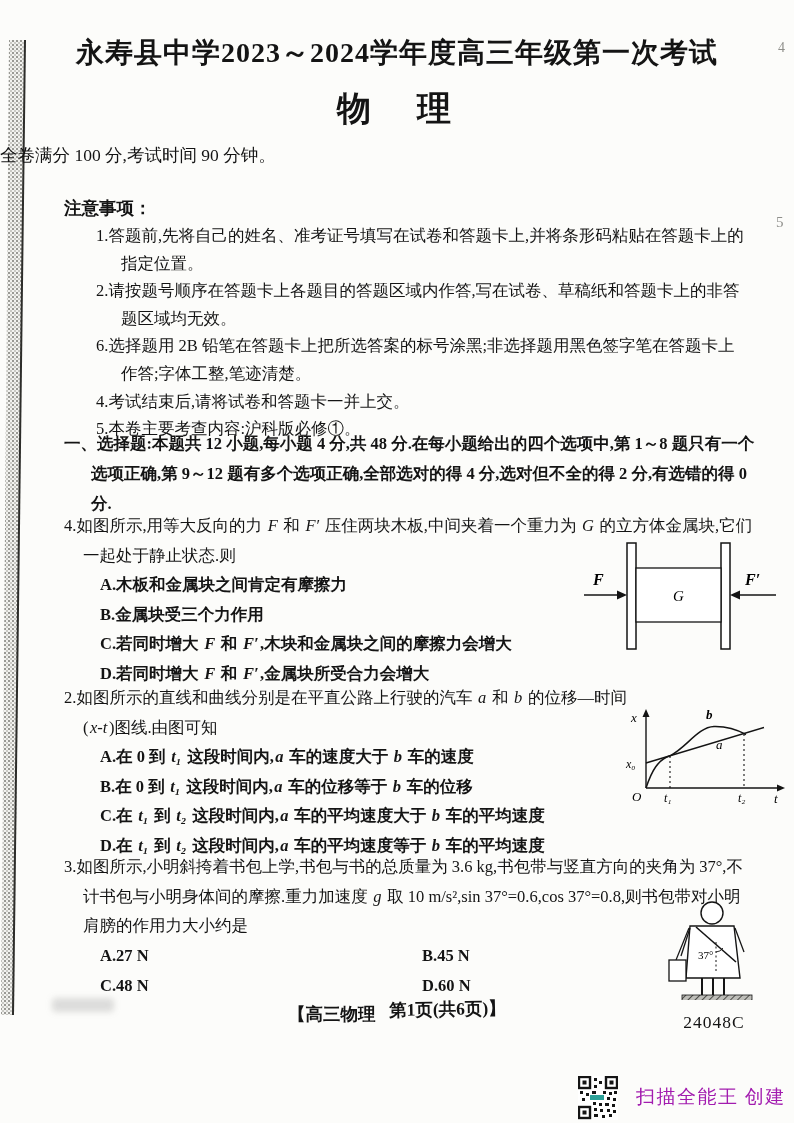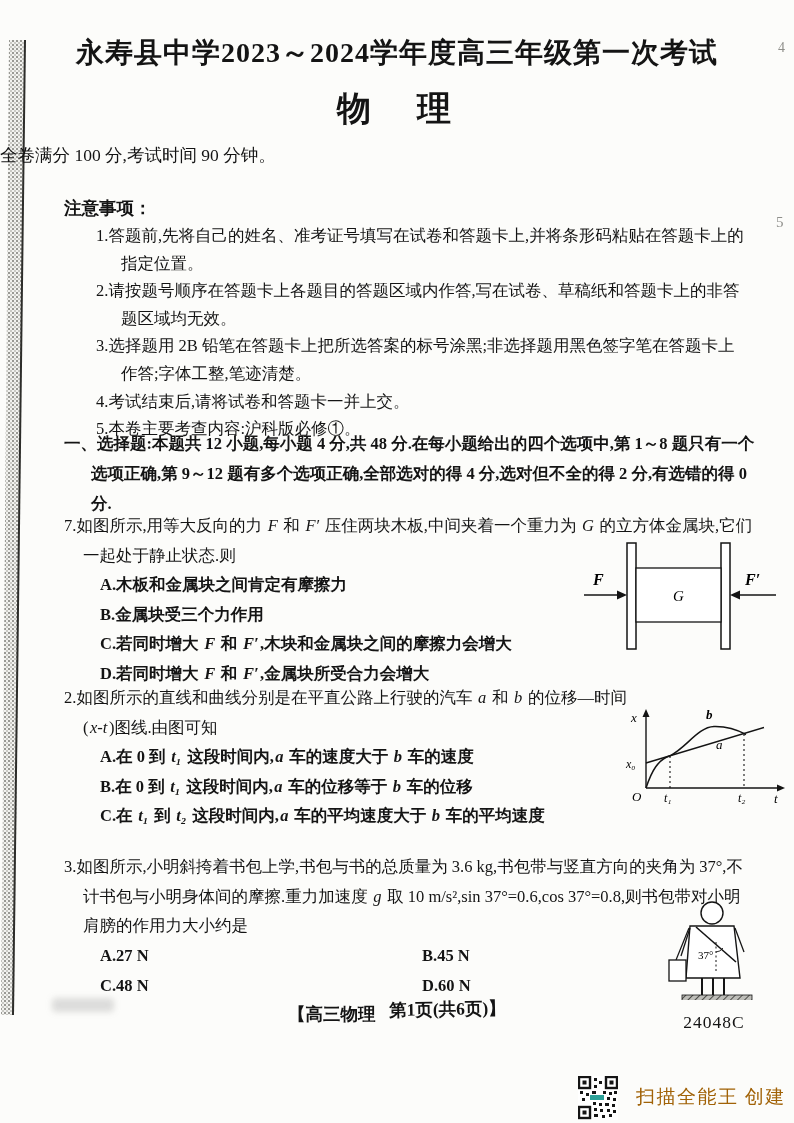--- a/index.html
+++ b/index.html
@@ -16,21 +16,21 @@
   .sec{left:64px;top:429px;width:692px;font-size:16.5px;font-weight:bold;line-height:30px;
        padding-left:27px;text-indent:-27px;box-sizing:border-box;}
   .q{font-size:16.5px;line-height:29.5px;width:690px;}
   .q .stem{padding-left:19px;text-indent:-19px;}
   .q .opts{margin-left:36px;font-weight:bold;}
   .optgrid{display:grid;grid-template-columns:322px auto;margin-left:36px;line-height:30px;font-weight:bold;}
   .var{font-style:italic;padding:0 1.5px;}
   .footer{left:0;right:0;top:1002px;text-align:center;font-size:17.5px;font-weight:bold;}
   .footer .pg{display:inline-block;transform:translateY(-5px) rotate(-1.2deg);margin-left:14px;}
   .code{text-align:center;font-size:17.5px;letter-spacing:1px;margin-top:8px;}
-  .scan-label{left:636px;top:1084px;font-size:19px;color:#a16207;letter-spacing:1.5px;}
+  .scan-label{left:636px;top:1084px;font-size:19px;color:#a21caf;letter-spacing:1.5px;}
   .margin-num{color:#8f8f8b;font-size:14px;}
   .smudge{left:52px;top:998px;width:62px;height:14px;background:rgba(110,110,110,.22);
           filter:blur(3px);border-radius:4px;}
   svg text{font-family:"Liberation Serif","DejaVu Serif",serif;}
 </style>
 </head>
 <body>
 
 <div class="page">
 
@@ -50,29 +50,29 @@
   <div class="abs margin-num" style="left:776px;top:214px;font-size:15px">5</div>
 
   <div class="abs title">永寿县中学2023～2024学年度高三年级第一次考试</div>
   <div class="abs subject">物　理</div>
   <div class="abs exam-info">全卷满分 100 分,考试时间 90 分钟。</div>
 
   <div class="abs notice-h">注意事项：</div>
   <div class="abs notice-list">
     <div class="notice-item">1.答题前,先将自己的姓名、准考证号填写在试卷和答题卡上,并将条形码粘贴在答题卡上的指定位置。</div>
     <div class="notice-item">2.请按题号顺序在答题卡上各题目的答题区域内作答,写在试卷、草稿纸和答题卡上的非答题区域均无效。</div>
-    <div class="notice-item">3.选择题用 2B 铅笔在答题卡上把所选答案的标号涂黑;非选择题用黑色签字笔在答题卡上作答;字体工整,笔迹清楚。</div>
+    <div class="notice-item">6.选择题用 2B 铅笔在答题卡上把所选答案的标号涂黑;非选择题用黑色签字笔在答题卡上作答;字体工整,笔迹清楚。</div>
     <div class="notice-item">4.考试结束后,请将试卷和答题卡一并上交。</div>
     <div class="notice-item">5.本卷主要考查内容:沪科版必修①。</div>
   </div>
 
   <div class="abs sec">一、选择题:本题共 12 小题,每小题 4 分,共 48 分.在每小题给出的四个选项中,第 1～8 题只有一个选项正确,第 9～12 题有多个选项正确,全部选对的得 4 分,选对但不全的得 2 分,有选错的得 0 分.</div>
 
   <div class="abs q" style="left:64px;top:511px">
-    <div class="stem"><span>7.如图所示,用等大反向的力 </span><span class="var">F</span><span> 和 </span><span class="var">F′</span><span> 压住两块木板,中间夹着一个重力为 </span><span class="var">G</span><span> 的立方体金属块,它们一起处于静止状态.则</span></div>
+    <div class="stem"><span>4.如图所示,用等大反向的力 </span><span class="var">F</span><span> 和 </span><span class="var">F′</span><span> 压住两块木板,中间夹着一个重力为 </span><span class="var">G</span><span> 的立方体金属块,它们一起处于静止状态.则</span></div>
     <div class="opts">
       <div class="opt"><span>A.木板和金属块之间肯定有摩擦力</span></div>
       <div class="opt"><span>B.金属块受三个力作用</span></div>
       <div class="opt"><span>C.若同时增大 </span><span class="var">F</span><span> 和 </span><span class="var">F′</span><span>,木块和金属块之间的摩擦力会增大</span></div>
       <div class="opt"><span>D.若同时增大 </span><span class="var">F</span><span> 和 </span><span class="var">F′</span><span>,金属块所受合力会增大</span></div>
     </div>
   </div>
 
   <svg class="abs" style="left:580px;top:541px" width="200" height="112" viewBox="0 0 200 112">
     <rect x="47" y="2" width="9" height="106" fill="#ffffff" stroke="#141414" stroke-width="1.5"></rect>
@@ -86,20 +86,21 @@
     <text x="165" y="44" font-size="16" font-style="italic" font-weight="bold">F′</text>
     <text x="93" y="60" font-size="15" font-style="italic">G</text>
   </svg>
 
   <div class="abs q" style="left:64px;top:683px">
     <div class="stem" style="width:560px"><span>2.如图所示的直线和曲线分别是在平直公路上行驶的汽车 </span><span class="var">a</span><span> 和 </span><span class="var">b</span><span> 的位移—时间(</span><span class="var">x-t</span><span>)图线.由图可知</span></div>
     <div class="opts">
       <div class="opt"><span>A.在 0 到 </span><span class="var">t₁</span><span> 这段时间内,</span><span class="var">a</span><span> 车的速度大于 </span><span class="var">b</span><span> 车的速度</span></div>
       <div class="opt"><span>B.在 0 到 </span><span class="var">t₁</span><span> 这段时间内,</span><span class="var">a</span><span> 车的位移等于 </span><span class="var">b</span><span> 车的位移</span></div>
       <div class="opt"><span>C.在 </span><span class="var">t₁</span><span> 到 </span><span class="var">t₂</span><span> 这段时间内,</span><span class="var">a</span><span> 车的平均速度大于 </span><span class="var">b</span><span> 车的平均速度</span></div>
+      <div class="opt"><span>D.在 </span><span class="var">t₁</span><span> 到 </span><span class="var">t₂</span><span> 这段时间内,</span><span class="var">a</span><span> 车的平均速度等于 </span><span class="var">b</span><span> 车的平均速度</span></div>
     </div>
   </div>
 
   <svg class="abs" style="left:624px;top:706px" width="168" height="108" viewBox="0 0 168 108">
     <line x1="22" y1="8" x2="22" y2="82" stroke="#141414" stroke-width="1.4"></line>
     <polygon points="22,3 18.5,11 25.5,11" fill="#141414"></polygon>
     <line x1="22" y1="82" x2="156" y2="82" stroke="#141414" stroke-width="1.4"></line>
     <polygon points="161,82 153,78.5 153,85.5" fill="#141414"></polygon>
     <line x1="22" y1="57" x2="140" y2="21.5" stroke="#141414" stroke-width="1.4"></line>
     <path d="M22,82 C28,64 34,54 46,49.8 C62,42 74,21 90,20.5 C102,20.2 112,23 122,28.5" fill="none" stroke="#141414" stroke-width="1.5"></path>

